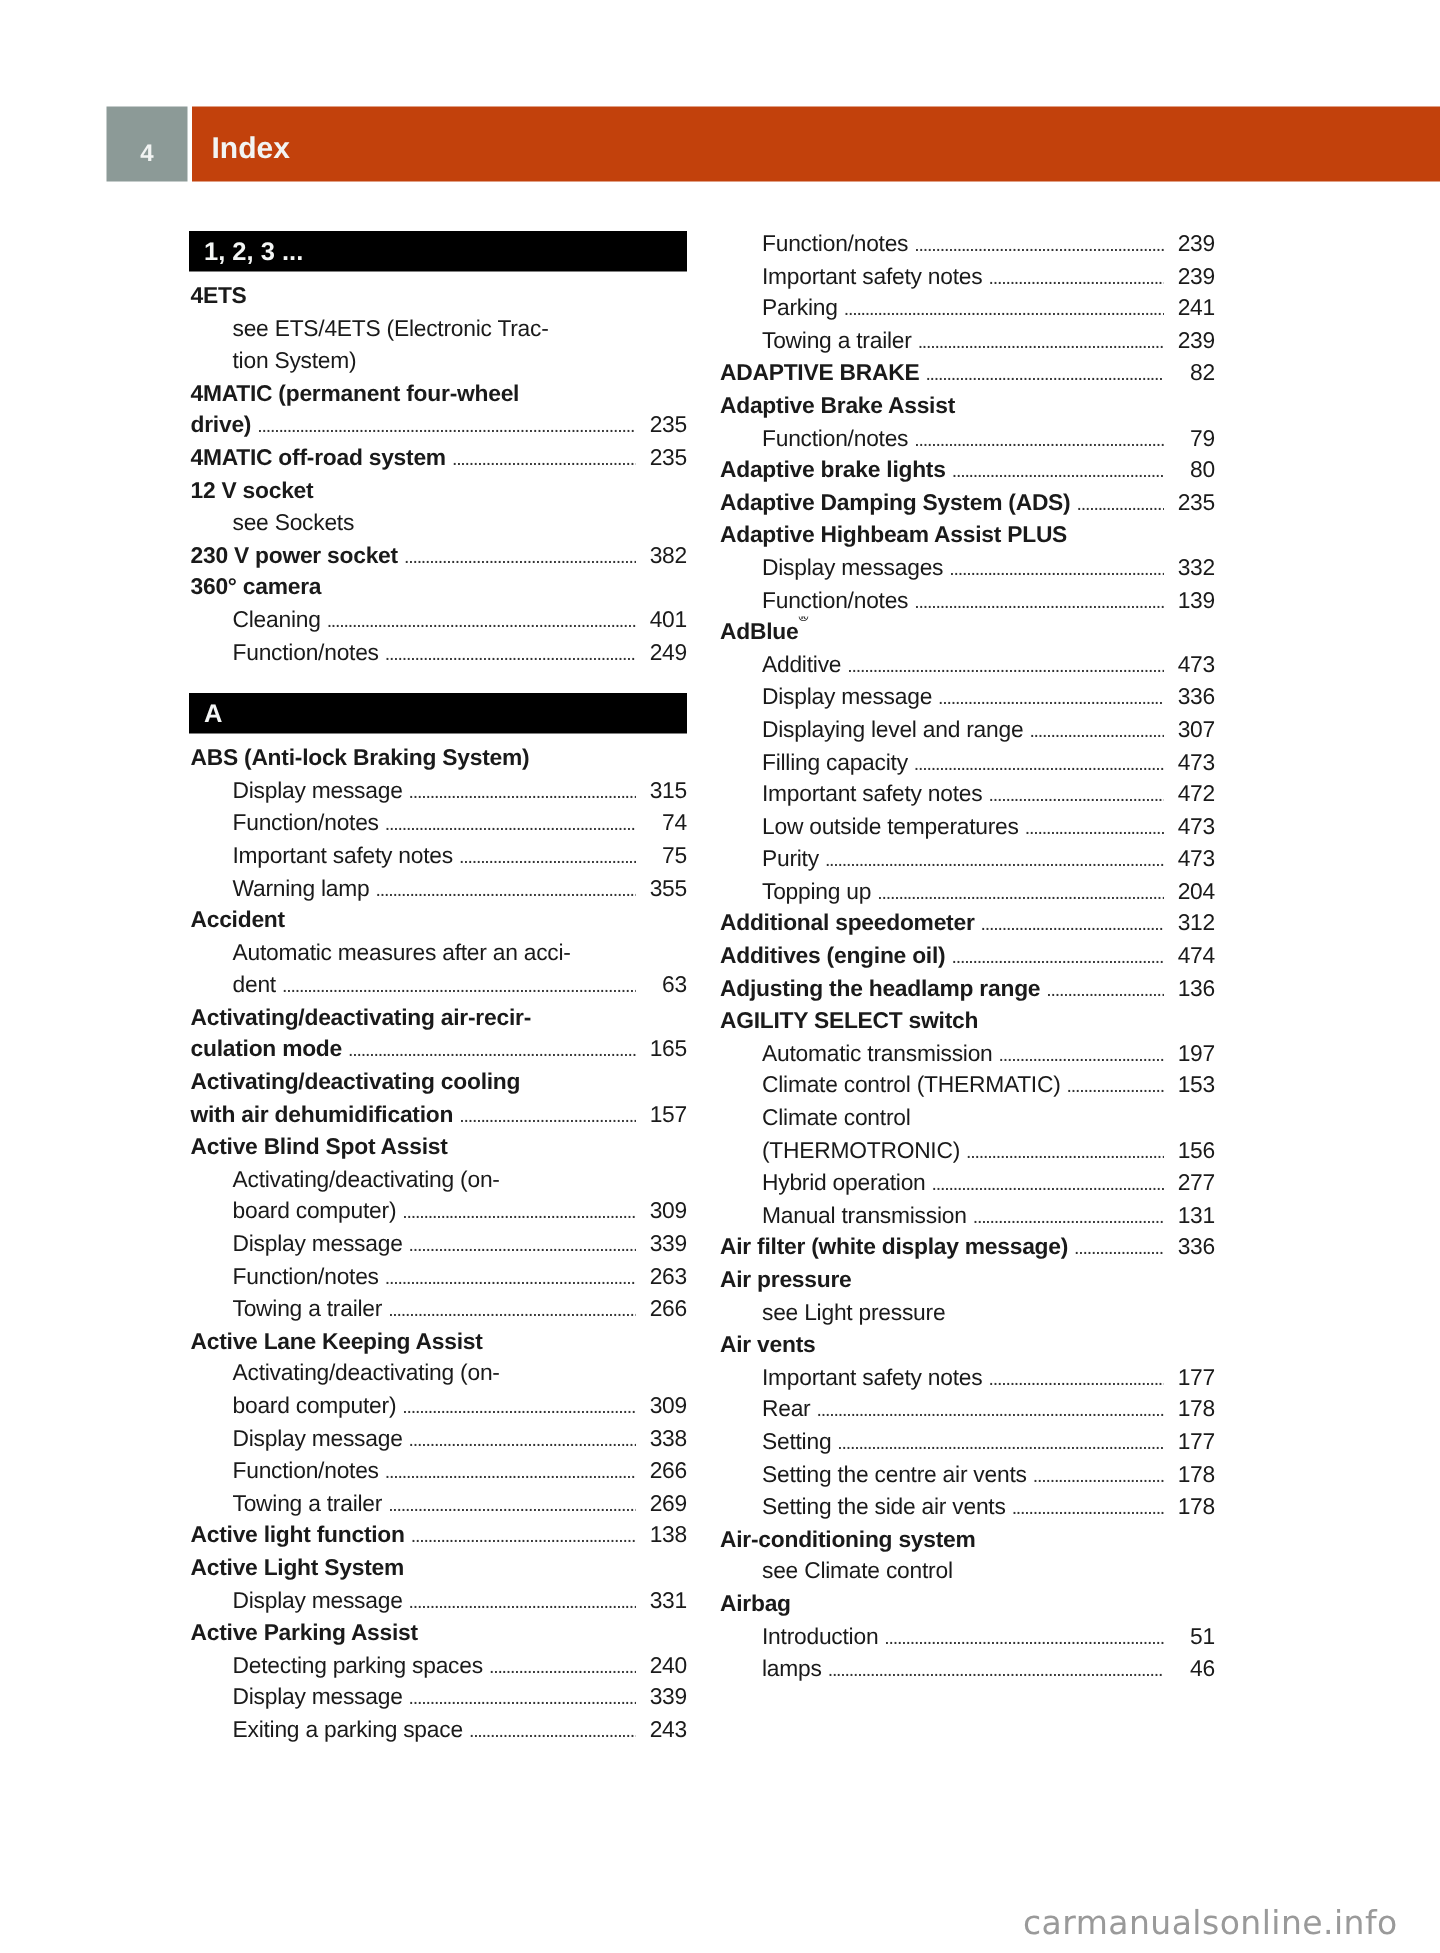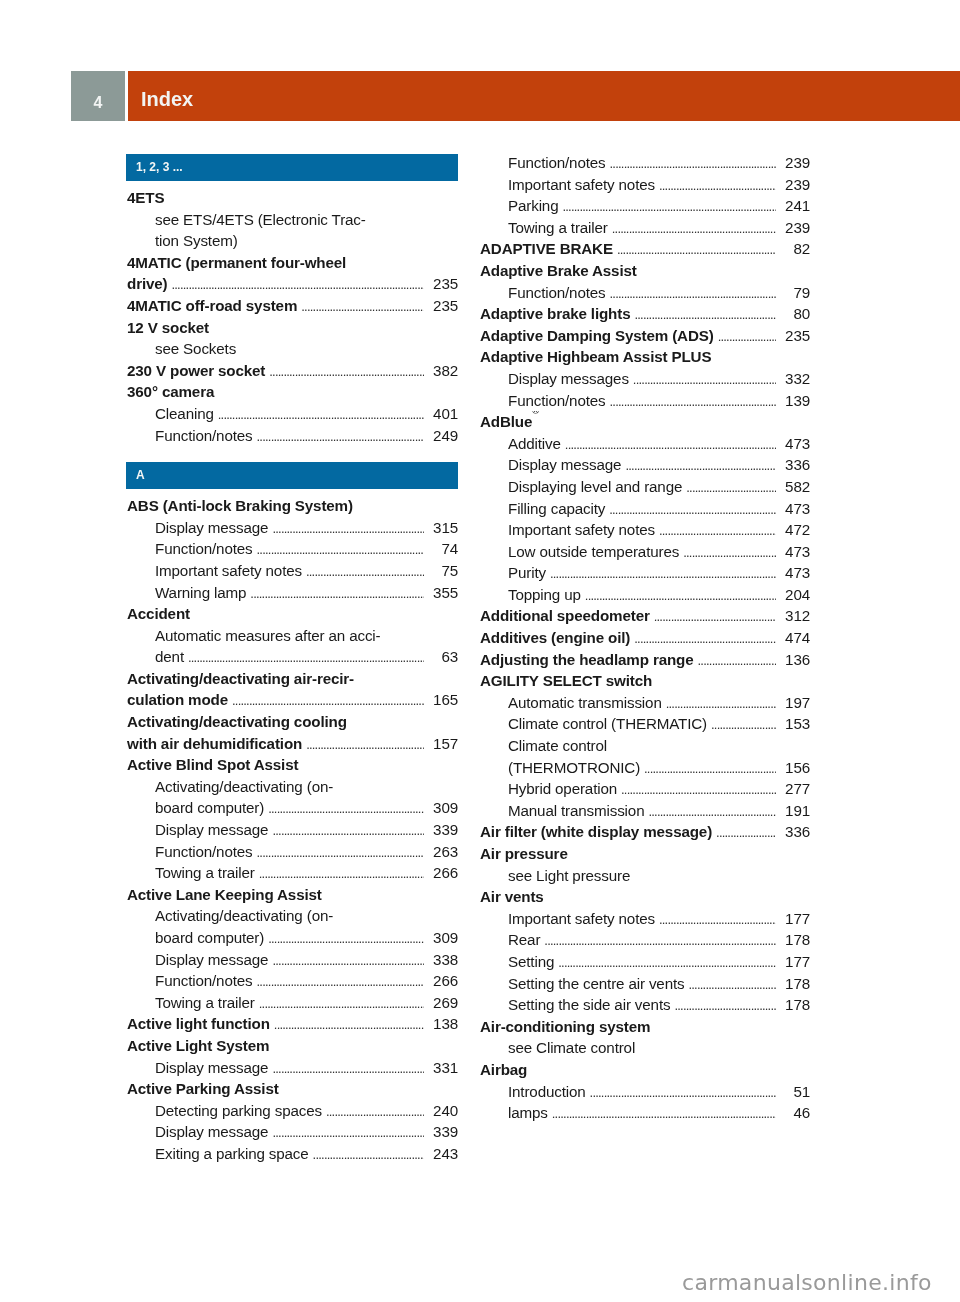--- a/index.html
+++ b/index.html
@@ -9,22 +9,22 @@
              background:#8c9a97; }
   .hdr-num span { position:absolute; left:0; right:0; bottom:9px; text-align:center;
                   color:#f2f4f3; font-weight:bold; font-size:16px; }
   .hdr-title { position:absolute; left:128px; top:71px; width:908px; height:50px;
                background:#c2410c; }
   .hdr-title span { position:absolute; left:13px; bottom:10px; color:#f2f4f3;
                     font-weight:bold; font-size:20px; }
   .col { position:absolute; }
   .col-left { left:126px; width:332px; }
   .col-right { left:479px; width:331px; }
-  .sec { height:27px; background:#0369a1; color:#f4f6f5; font-weight:bold;
-         font-size:12px; line-height:27px; padding-left:10px; box-sizing:border-box; }
+  .sec { height:27px; background:#000000; color:#f4f6f5; font-weight:bold;
+         font-size:17px; line-height:27px; padding-left:10px; box-sizing:border-box; }
   .gap-before { height:16px; }
   .line { height:21.6px; line-height:21.6px; font-size:15.2px; display:flex;
           white-space:nowrap; overflow:hidden; letter-spacing:-0.15px; }
   .line.l0 { font-weight:bold; padding-left:1px; }
   .line.l1 { padding-left:29px; font-weight:normal; }
   .line .txt { flex:0 0 auto; }
   .line .dots { flex:1 1 auto; overflow:hidden; font-weight:normal; padding-left:4px; }
   .line .dots::before { content:". . . . . . . . . . . . . . . . . . . . . . . . . . . . . . . . . . . . . . . . . . . . . . . . . . . . . . . . . . . . . . . . . . . . . . . . . . . . . . . . . . . . . . . . . . . . . . . ";
                         letter-spacing:-2.2px; font-size:13px; color:#333; }
   .line .pg { flex:0 0 auto; font-weight:normal; padding-left:8px; text-align:right; min-width:26px; }
@@ -295,21 +295,21 @@
       <span class="pg">473</span>
     </div>
     <div class="line l1">
       <span class="txt">Display message</span>
       <span class="dots"></span>
       <span class="pg">336</span>
     </div>
     <div class="line l1">
       <span class="txt">Displaying level and range</span>
       <span class="dots"></span>
-      <span class="pg">582</span>
+      <span class="pg">307</span>
     </div>
     <div class="line l1">
       <span class="txt">Filling capacity</span>
       <span class="dots"></span>
       <span class="pg">473</span>
     </div>
     <div class="line l1">
       <span class="txt">Important safety notes</span>
       <span class="dots"></span>
       <span class="pg">472</span>
@@ -366,21 +366,21 @@
       <span class="pg">156</span>
     </div>
     <div class="line l1">
       <span class="txt">Hybrid operation</span>
       <span class="dots"></span>
       <span class="pg">277</span>
     </div>
     <div class="line l1">
       <span class="txt">Manual transmission</span>
       <span class="dots"></span>
-      <span class="pg">191</span>
+      <span class="pg">131</span>
     </div>
     <div class="line l0">
       <span class="txt">Air filter (white display message)</span>
       <span class="dots"></span>
       <span class="pg">336</span>
     </div>
     <div class="line l0">
       <span class="txt">Air pressure</span>
     </div>
     <div class="line l1">

